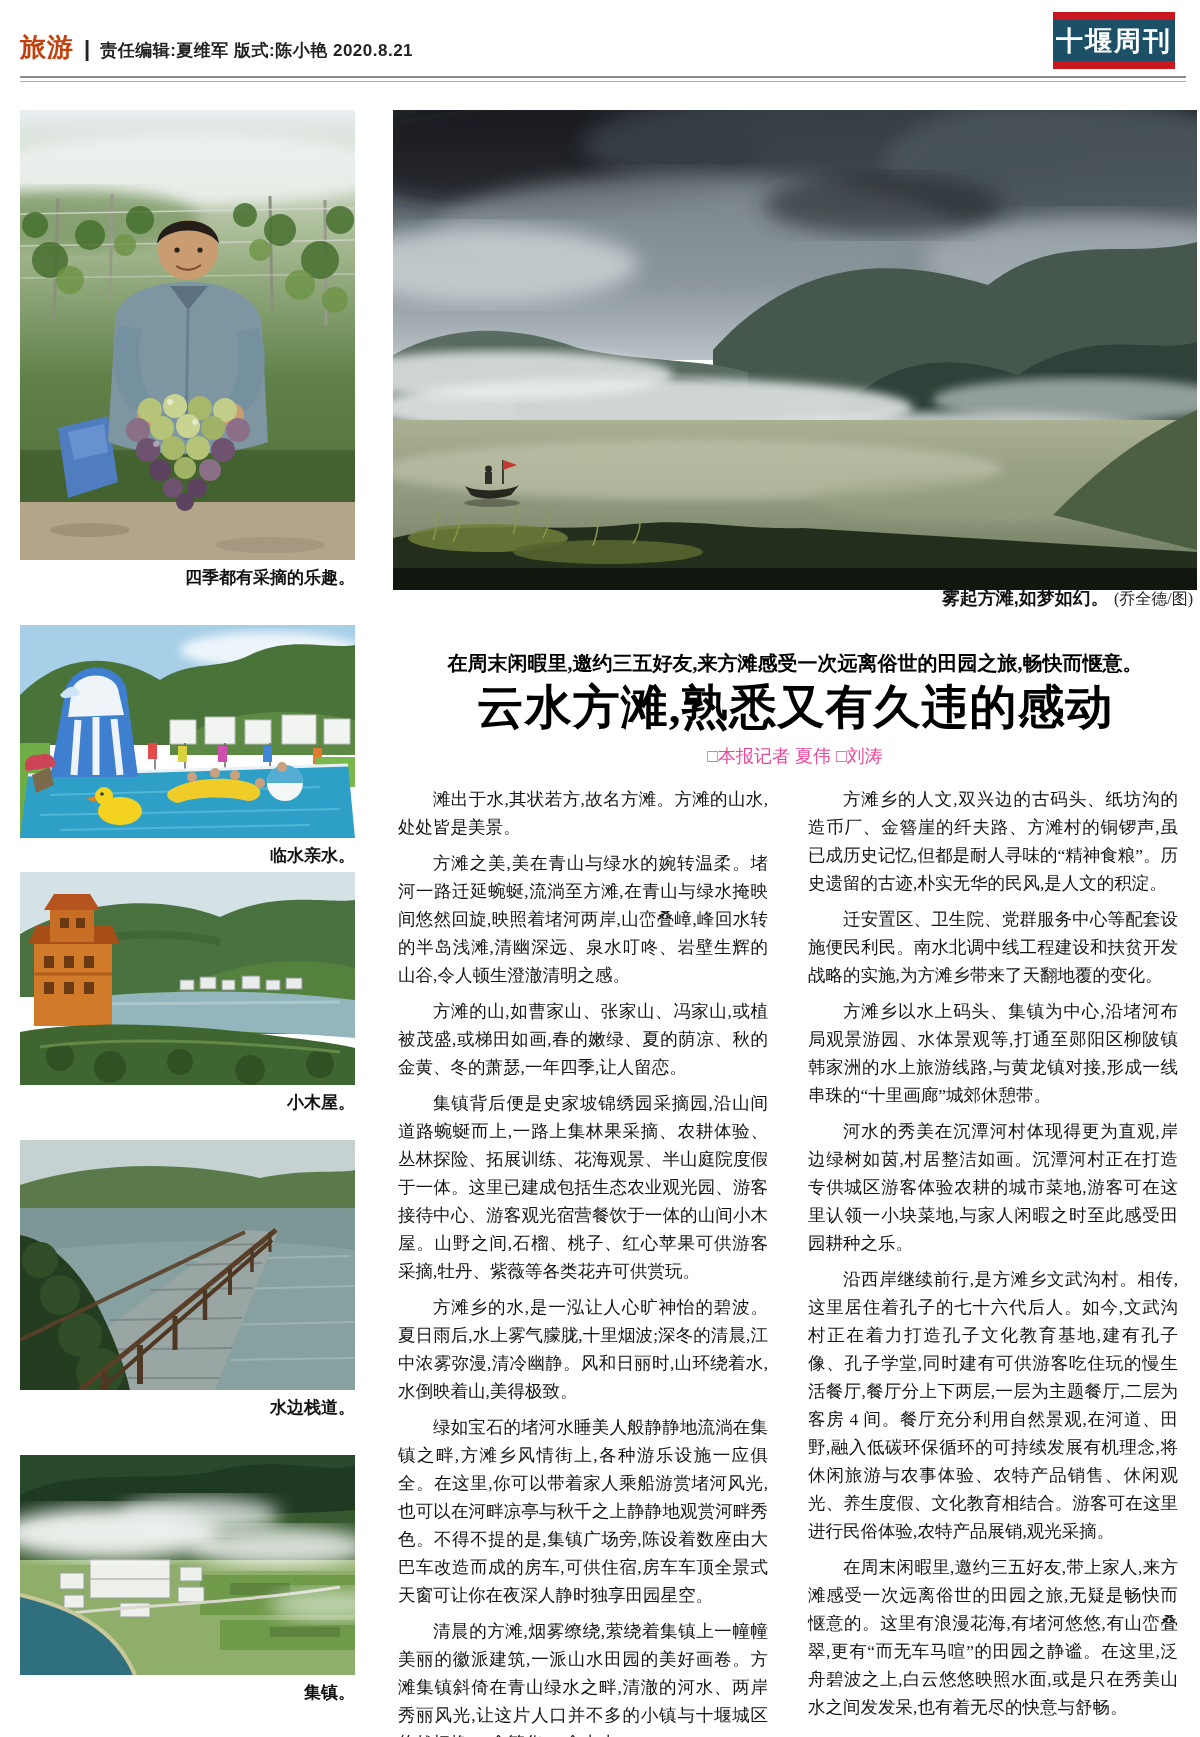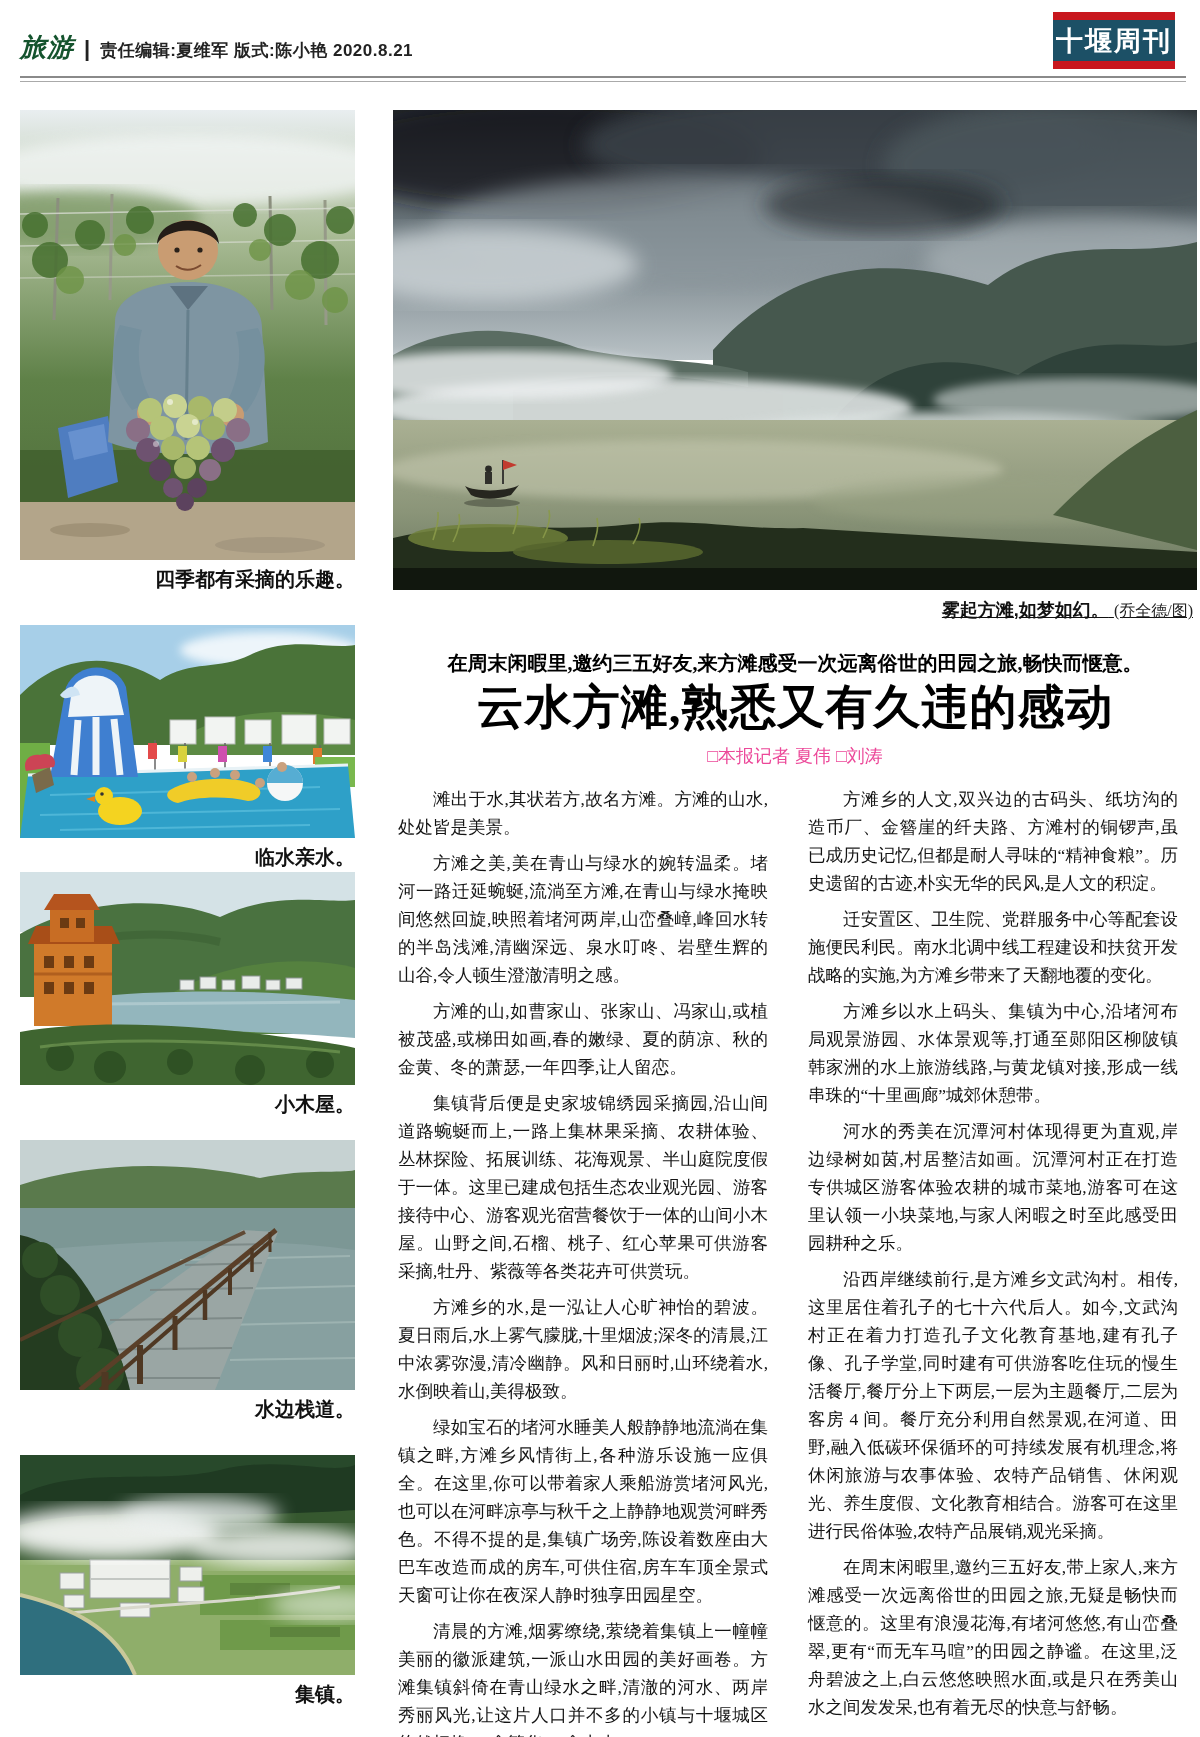--- a/index.html
+++ b/index.html
@@ -1,35 +1,35 @@
 <!DOCTYPE html>
 <html><head>
 <meta charset="utf-8">
 <style>
   html,body{margin:0;padding:0;background:#ffffff;}
   #page{position:relative;width:1200px;height:1737px;background:#fff;overflow:hidden;
         font-family:"Liberation Sans",sans-serif;color:#111;}
   
   .hdr-row{position:absolute;left:20px;top:30px;width:1020px;display:flex;align-items:baseline;}
-  .hdr-section{color:#14532d;font-weight:bold;font-size:26px;font-style:italic;letter-spacing:1px;}
+  .hdr-section{color:#c2410c;font-weight:bold;font-size:26px;letter-spacing:1px;}
   .hdr-sep{margin:0 10px;font-weight:bold;font-size:22px;color:#222;}
   .hdr-editors{font-weight:bold;font-size:17px;color:#222;letter-spacing:.5px;}
   .masthead{position:absolute;left:1053px;top:12px;width:122px;height:57px;display:flex;flex-direction:column;}
   .mh-bar{height:8px;background:#c8171e;}
   .mh-mid{flex:1;background:#1c5066;display:flex;align-items:center;justify-content:center;}
   .mh-txt{color:#fff;font-weight:bold;font-size:27px;font-family:"Liberation Serif",serif;letter-spacing:2px;}
   .rule1{position:absolute;left:20px;top:76px;width:1166px;height:2px;background:#8a8a8a;}
   .rule2{position:absolute;left:20px;top:81px;width:1166px;height:1px;background:#aaaaaa;}
   
   .lphoto{position:absolute;left:20px;width:335px;}
   .lphoto svg{display:block;}
-  .lcap{position:absolute;left:20px;width:335px;text-align:right;font-weight:bold;font-size:20px;color:#111;}
+  .lcap{position:absolute;left:20px;width:335px;text-align:right;font-weight:bold;font-size:17px;color:#111;}
   
   .mphoto{position:absolute;left:393px;top:110px;width:804px;height:480px;}
-  .mcap{position:absolute;left:393px;top:598px;width:800px;text-align:right;font-size:18px;text-decoration:underline;}
+  .mcap{position:absolute;left:393px;top:586px;width:800px;text-align:right;font-size:18px;}
   .mcap b{font-weight:bold;}
   .mcap .credit{font-family:"Liberation Serif",serif;font-weight:normal;font-size:16px;color:#222;}
   
   .kicker{position:absolute;left:393px;top:650px;width:804px;text-align:center;
           font-family:"Liberation Serif",serif;font-weight:bold;font-size:20px;color:#000;}
   .headline{position:absolute;left:373px;top:676px;width:844px;text-align:center;
             font-family:"Liberation Serif",serif;font-weight:bold;font-size:47px;letter-spacing:1px;color:#000;}
   .byline{position:absolute;left:393px;top:744px;width:804px;text-align:center;font-size:18px;color:#ec4899;}
   
   .col{position:absolute;top:777px;width:386px;font-family:"Liberation Serif",serif;

